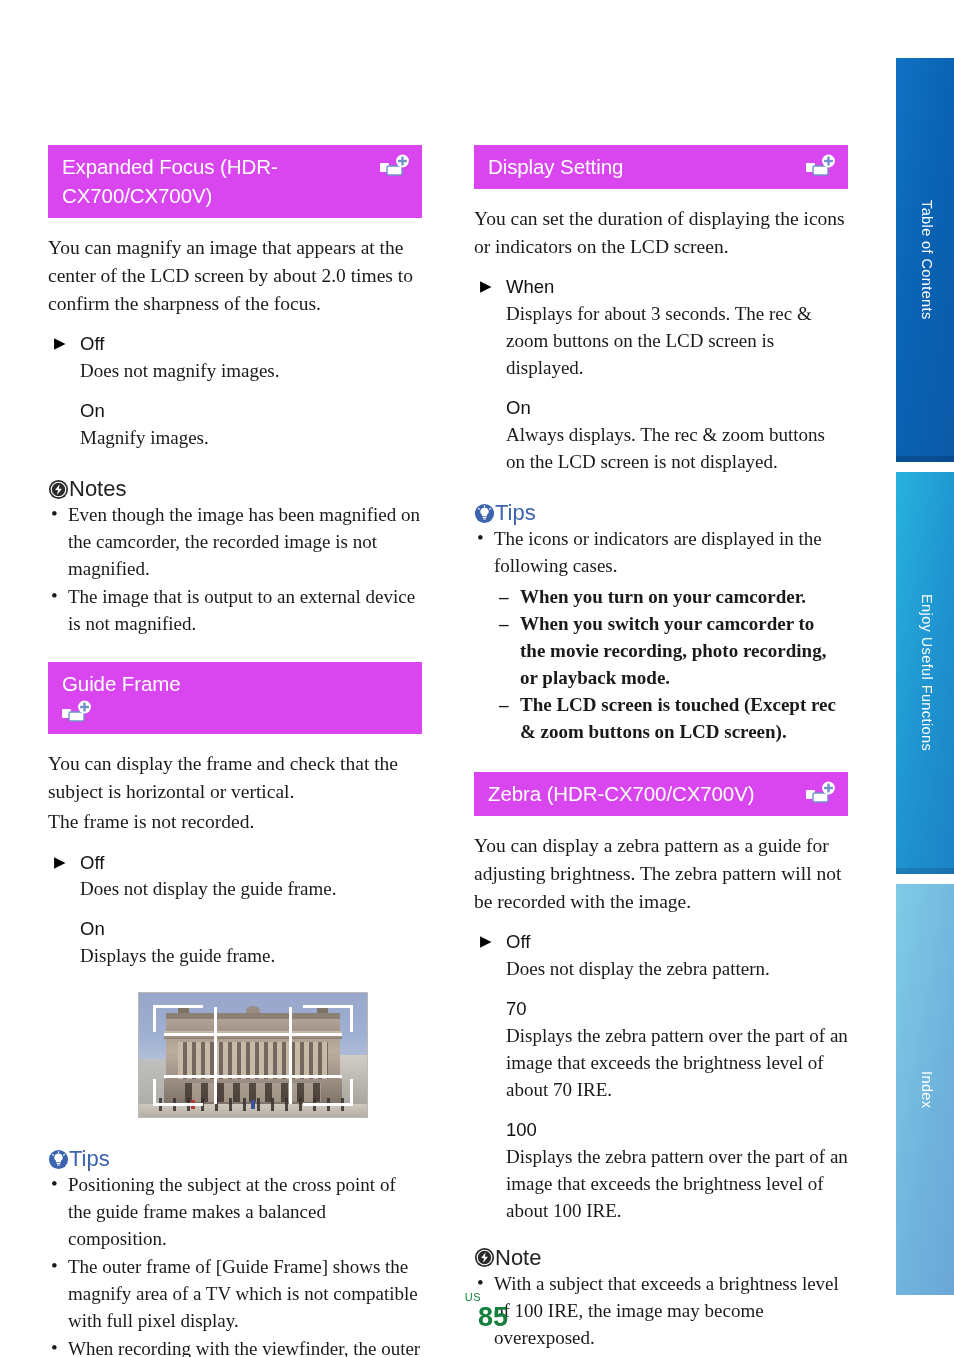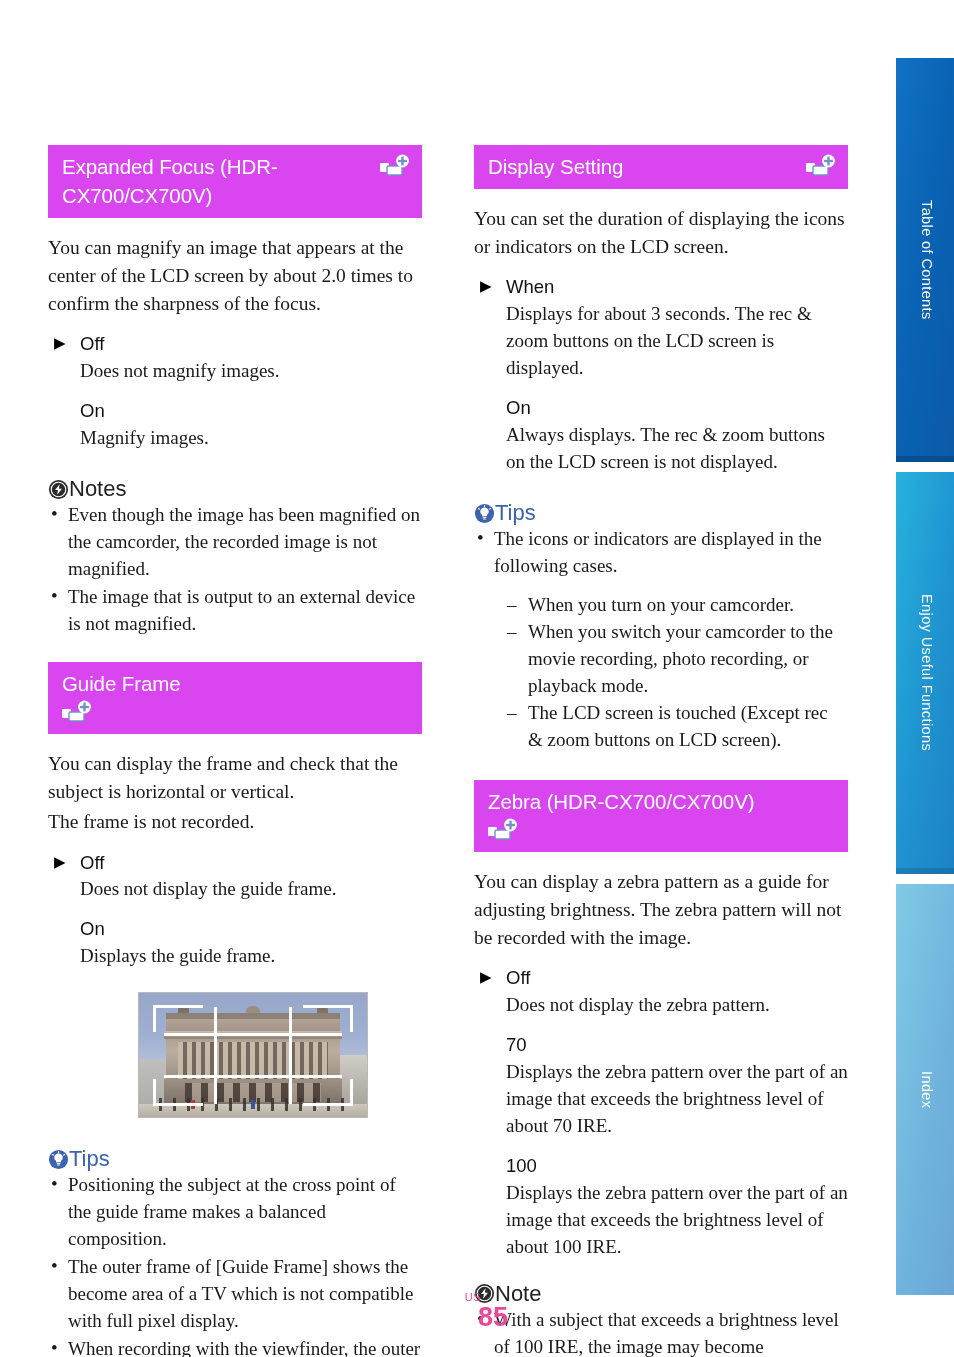--- a/index.html
+++ b/index.html
@@ -125,21 +125,21 @@
     line-height: 1.42;
     margin-bottom: 1px;
   }
   .bullets > li::before {
     content: "\2022";
     position: absolute;
     left: 3px;
     top: -1px;
     font-size: 19px;
   }
-  .subbullets { margin: 12px; padding: 0; list-style: none; }
+  .subbullets { margin: 4px; padding: 0; list-style: none; font-weight: bold; }
   .subbullets > li {
     position: relative;
     padding-left: 22px;
     font-size: 19px;
     line-height: 1.42;
   }
   .subbullets > li::before {
     content: "\2013";
     position: absolute;
     left: 1px;
@@ -302,21 +302,21 @@
     background: linear-gradient(100deg,#80cbe6 0%, #6fb3dd 60%, #6aa7d6 100%);
   }
 
   
   #footer {
     position: absolute;
     left: 0; right: 8px;
     bottom: 26px;
     text-align: center;
     font-family: "Liberation Sans", sans-serif;
-    color: #ec4899;
+    color: #15803d;
   }
   #footer .us  { display: block; font-size: 11px; letter-spacing: .5px; line-height: 1; margin-bottom: 1px; }
   #footer .num { display: block; font-size: 27px; font-weight: 700; line-height: 1; padding-left: 40px; }
 </style>
 </head>
 <body>
 
 <div id="page">
 
   <div class="column" id="col-left">
@@ -440,21 +440,21 @@
           <rect x="8.9" y="14.6" width="4.2" height="1.2" rx=".5" fill="#ffffff"></rect>
           <rect x="9.4" y="16.3" width="3.2" height="1.1" rx=".5" fill="#ffffff"></rect>
           <rect x="10.4" y="2.4" width="1.2" height="2" fill="#ffffff"></rect>
           <rect x="4.6" y="5.1" width="1.2" height="2" transform="rotate(-45 5.2 6.1)" fill="#ffffff"></rect>
           <rect x="16.2" y="5.1" width="1.2" height="2" transform="rotate(45 16.8 6.1)" fill="#ffffff"></rect>
         </svg>
         <span class="ch-label">Tips</span>
       </div>
       <ul class="bullets">
         <li>Positioning the subject at the cross point of the guide frame makes a balanced composition.</li>
-        <li>The outer frame of [Guide Frame] shows the become area of a TV which is not compatible with full pixel display.</li>
+        <li>The outer frame of [Guide Frame] shows the magnify area of a TV which is not compatible with full pixel display.</li>
         <li>When recording with the viewfinder, the outer frame of [Guide Frame] is not displayed (HDR-CX700/CX700V).</li>
       </ul>
     </div>
 
   </div>
 
   <div class="column" id="col-right">
 
     <div class="section-header">
       <div class="sh-title">Display Setting</div>
@@ -504,21 +504,21 @@
           <span>The icons or indicators are displayed in the following cases.</span>
           <ul class="subbullets">
             <li>When you turn on your camcorder.</li>
             <li>When you switch your camcorder to the movie recording, photo recording, or playback mode.</li>
             <li>The LCD screen is touched (Except rec &amp; zoom buttons on LCD screen).</li>
           </ul>
         </li>
       </ul>
     </div>
 
-    <div class="section-header" style="margin-top:26px;flex-direction:column;">
+    <div class="section-header" style="margin-top:26px;">
       <div class="sh-title">Zebra (HDR-CX700/CX700V)</div>
       <div class="sh-icon">
         <svg width="30" height="26" viewBox="0 0 30 26" aria-hidden="true">
           <rect x="0" y="9" width="9" height="9" rx="1" fill="#ffffff"></rect>
           <rect x="7" y="12" width="15" height="9" rx="1.5" fill="#ffffff" stroke="#7190c8" stroke-width="1.4"></rect>
           <circle cx="22.5" cy="7" r="6.4" fill="#ffffff"></circle>
           <rect x="21.3" y="2.6" width="2.4" height="8.8" fill="#7190c8"></rect>
           <rect x="18.1" y="5.8" width="8.8" height="2.4" fill="#7190c8"></rect>
         </svg>
       </div>

